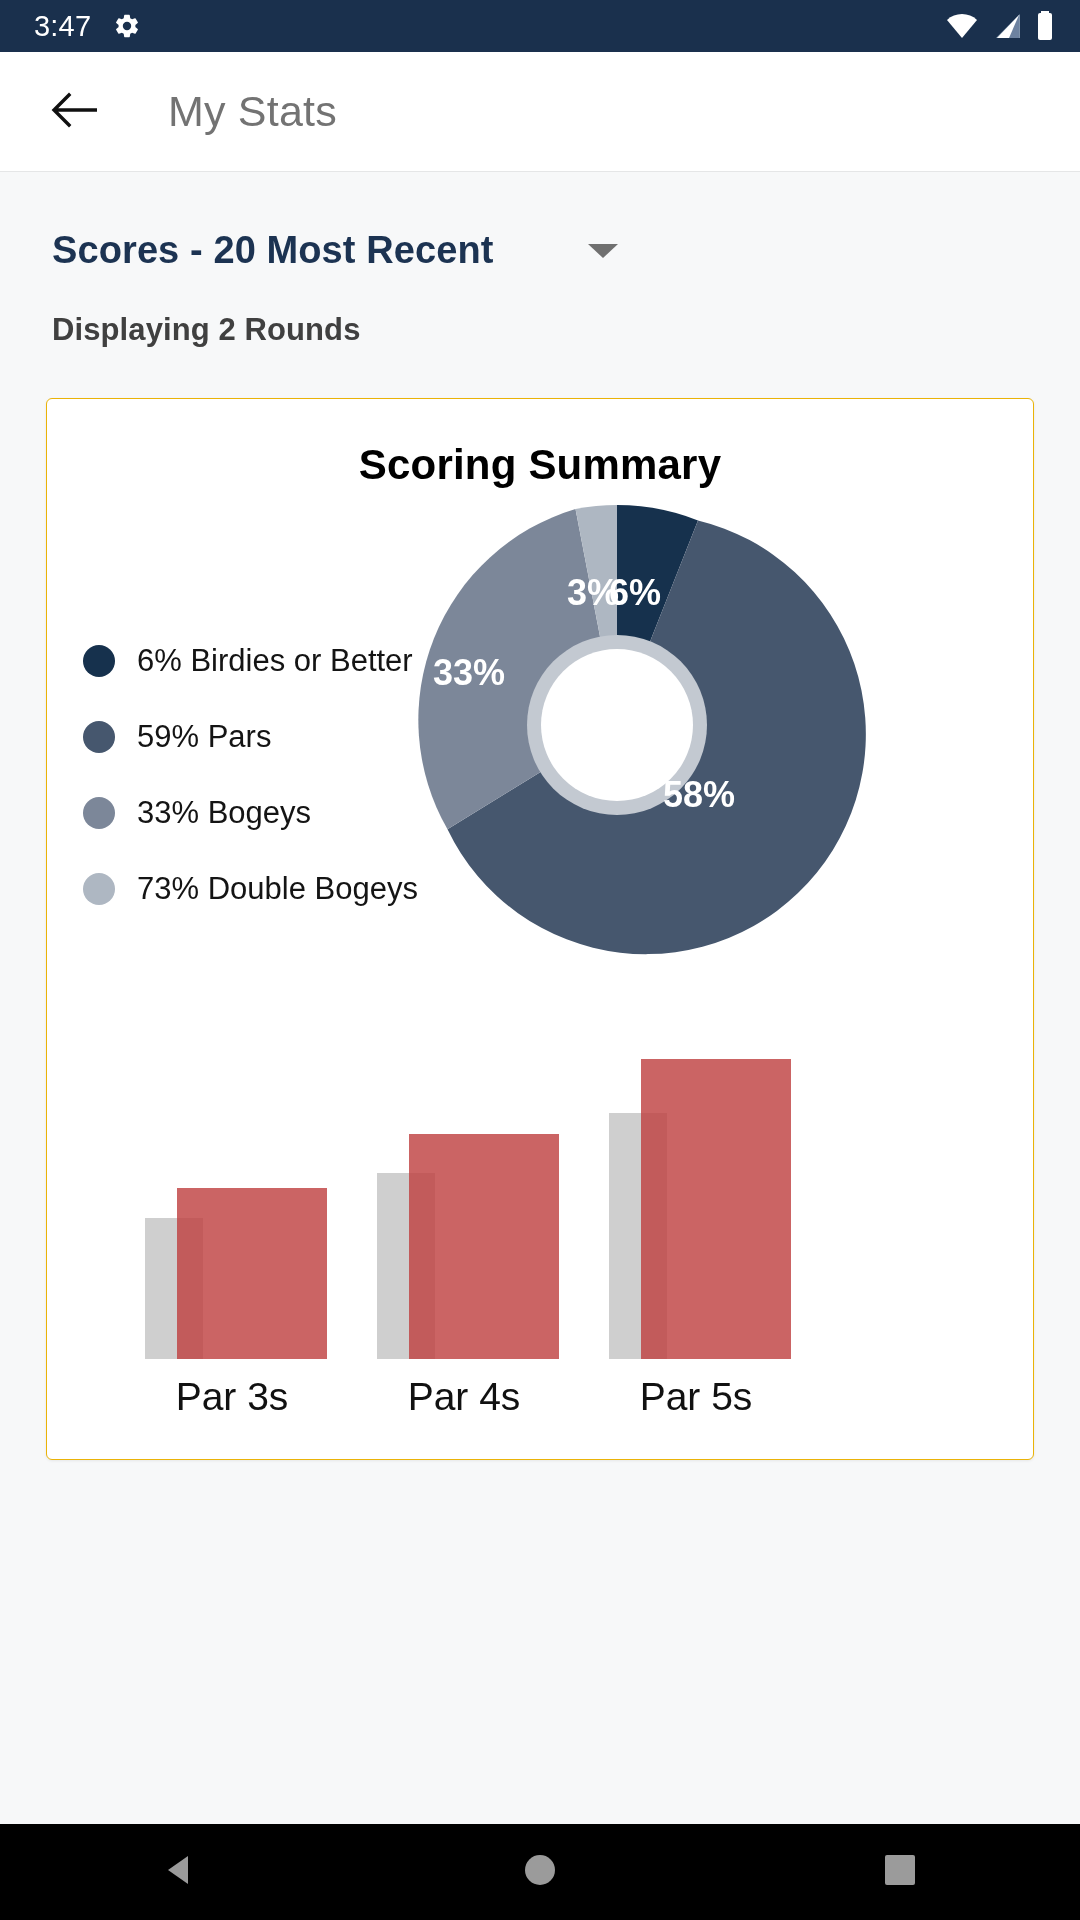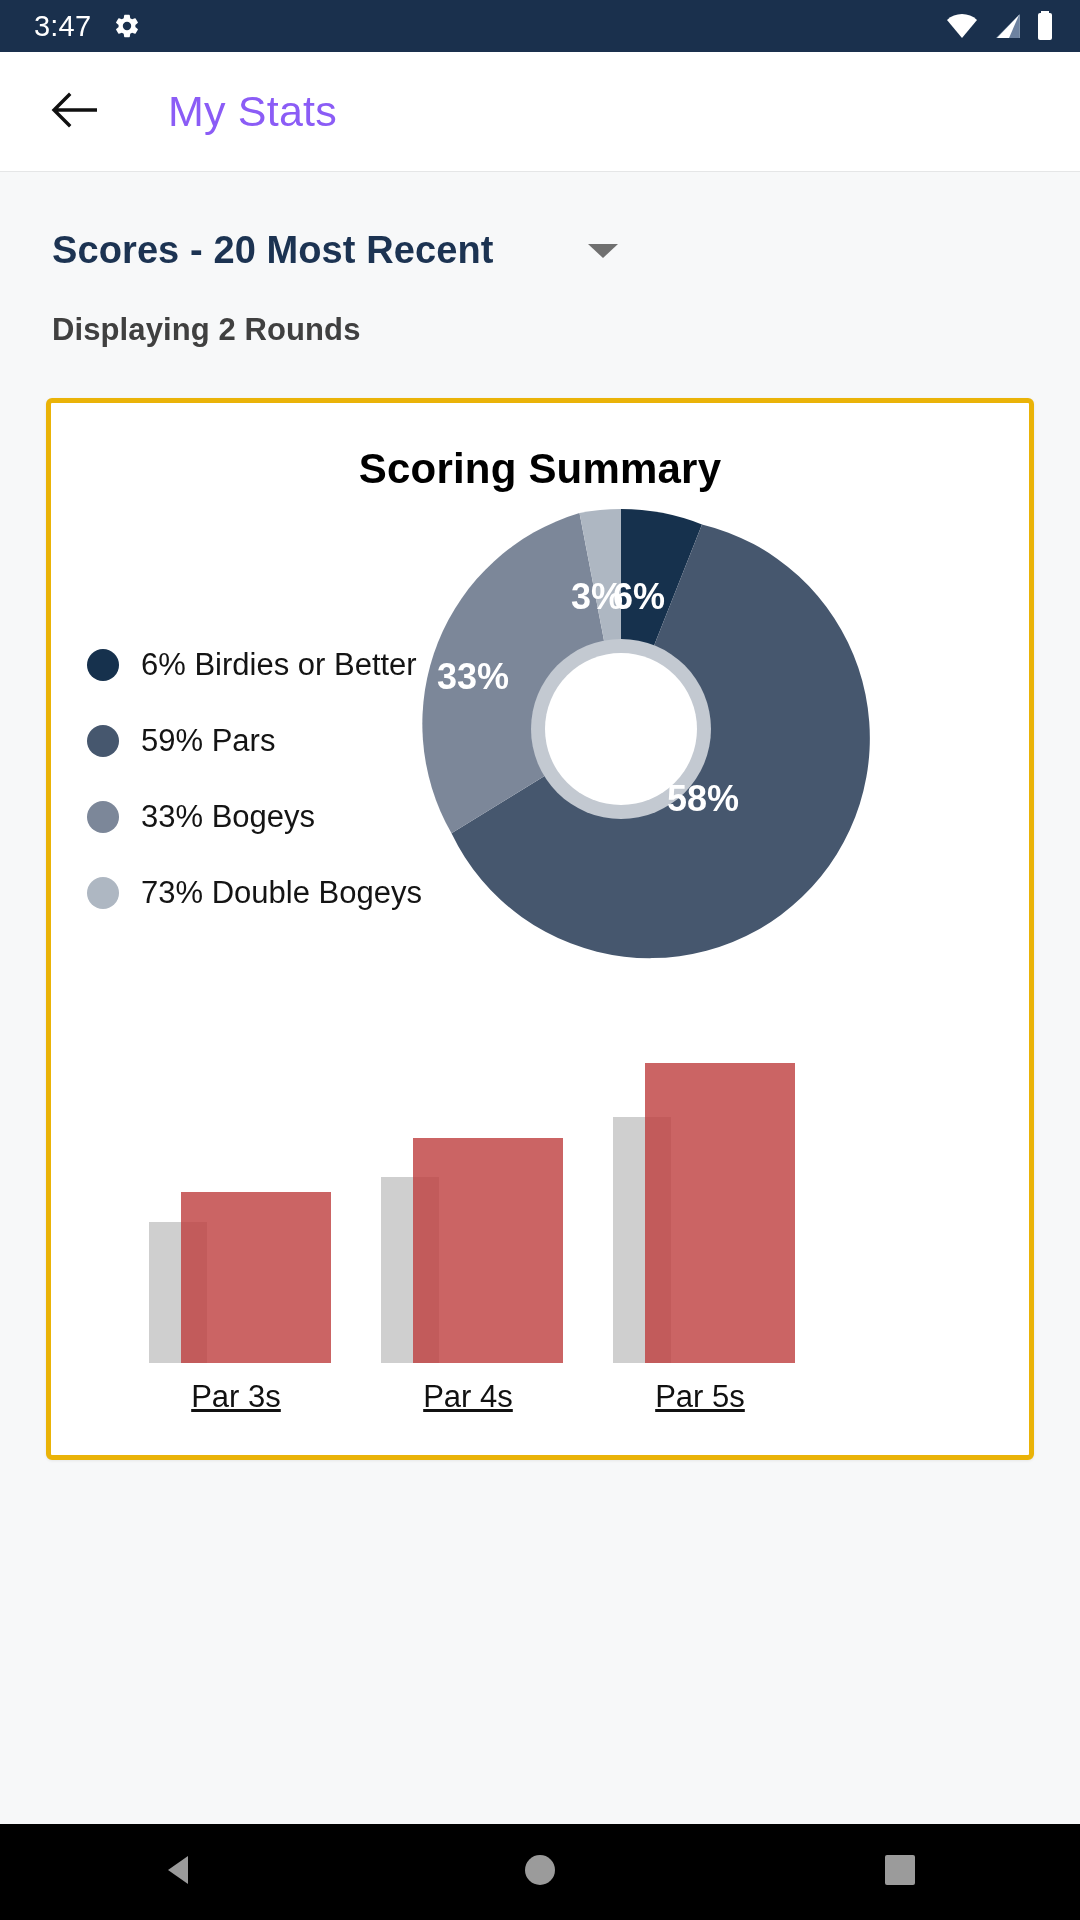--- a/index.html
+++ b/index.html
@@ -46,21 +46,21 @@
   }
   .back-button {
     width: 64px; height: 64px;
     display: flex; align-items: center; justify-content: center;
     cursor: pointer;
   }
   .appbar-title {
     margin-left: 62px;
     font-size: 43px;
     font-weight: 400;
-    color: #8b5cf6;
+    color: #737373;
     letter-spacing: .2px;
   }
 
   
   .content {
     flex: 1 1 auto;
     background: #f7f8f9;
     overflow: hidden;
     position: relative;
   }
@@ -86,21 +86,21 @@
     font-size: 31px;
     font-weight: 700;
     color: #404040;
     letter-spacing: .1px;
   }
 
   
   .card {
     margin: 50px 46px 0 46px;
     background: #ffffff;
-    border: 5px solid #eab308;
+    border: 1px solid #eab308;
     border-radius: 6px;
     box-shadow: 0 1px 3px rgba(0,0,0,.07);
     padding-top: 42px;
     height: 1062px;
     overflow: hidden;
     position: relative;
   }
   .card-title {
     text-align: center;
     font-size: 42px;
@@ -177,23 +177,22 @@
   .bar-labels {
     position: relative;
     margin: 0 70px;
     height: 70px;
   }
   .bar-label {
     position: absolute;
     top: 16px;
     width: 190px;
     text-align: center;
-    font-size: 31px;
+    font-size: 39px;
     color: #111111;
-    text-decoration: underline;
   }
 
   
   .navbar {
     position: absolute;
     left: 0; bottom: 0;
     width: 1080px; height: 96px;
     background: #000000;
     display: flex; align-items: center; justify-content: space-around;
     z-index: 6;

